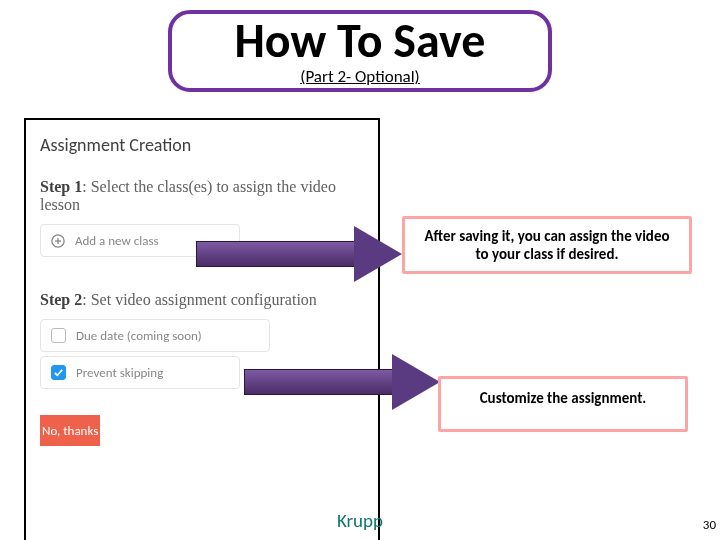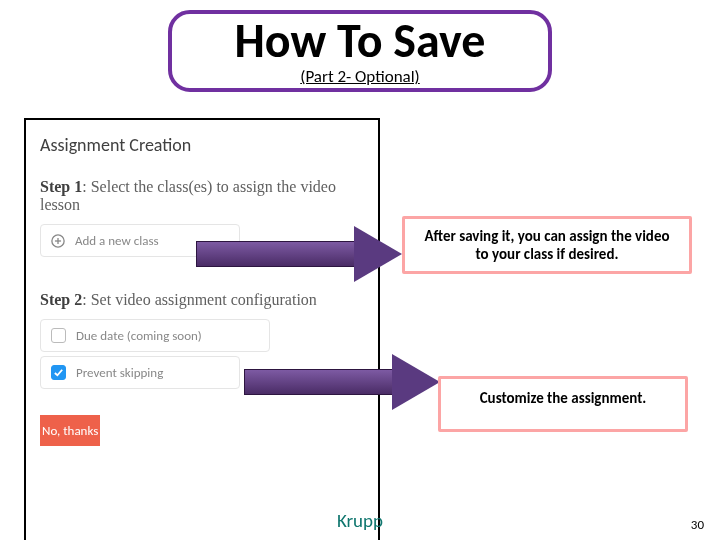--- a/index.html
+++ b/index.html
@@ -121,21 +121,21 @@
 
   .footer-author {
     position: absolute;
     left: 0; right: 0; bottom: 8px;
     text-align: center;
     font-size: 19px;
     color: #0f766e;
   }
   .footer-page {
     position: absolute;
-    right: 16px; bottom: 8px;
+    right: 4px; bottom: 8px;
     font-size: 13px;
     color: #000;
   }
 </style>
 </head>
 <body>
 
 <div class="title-box">
   <h1>How To Save</h1>
   <div class="sub">(Part 2- Optional)</div>

